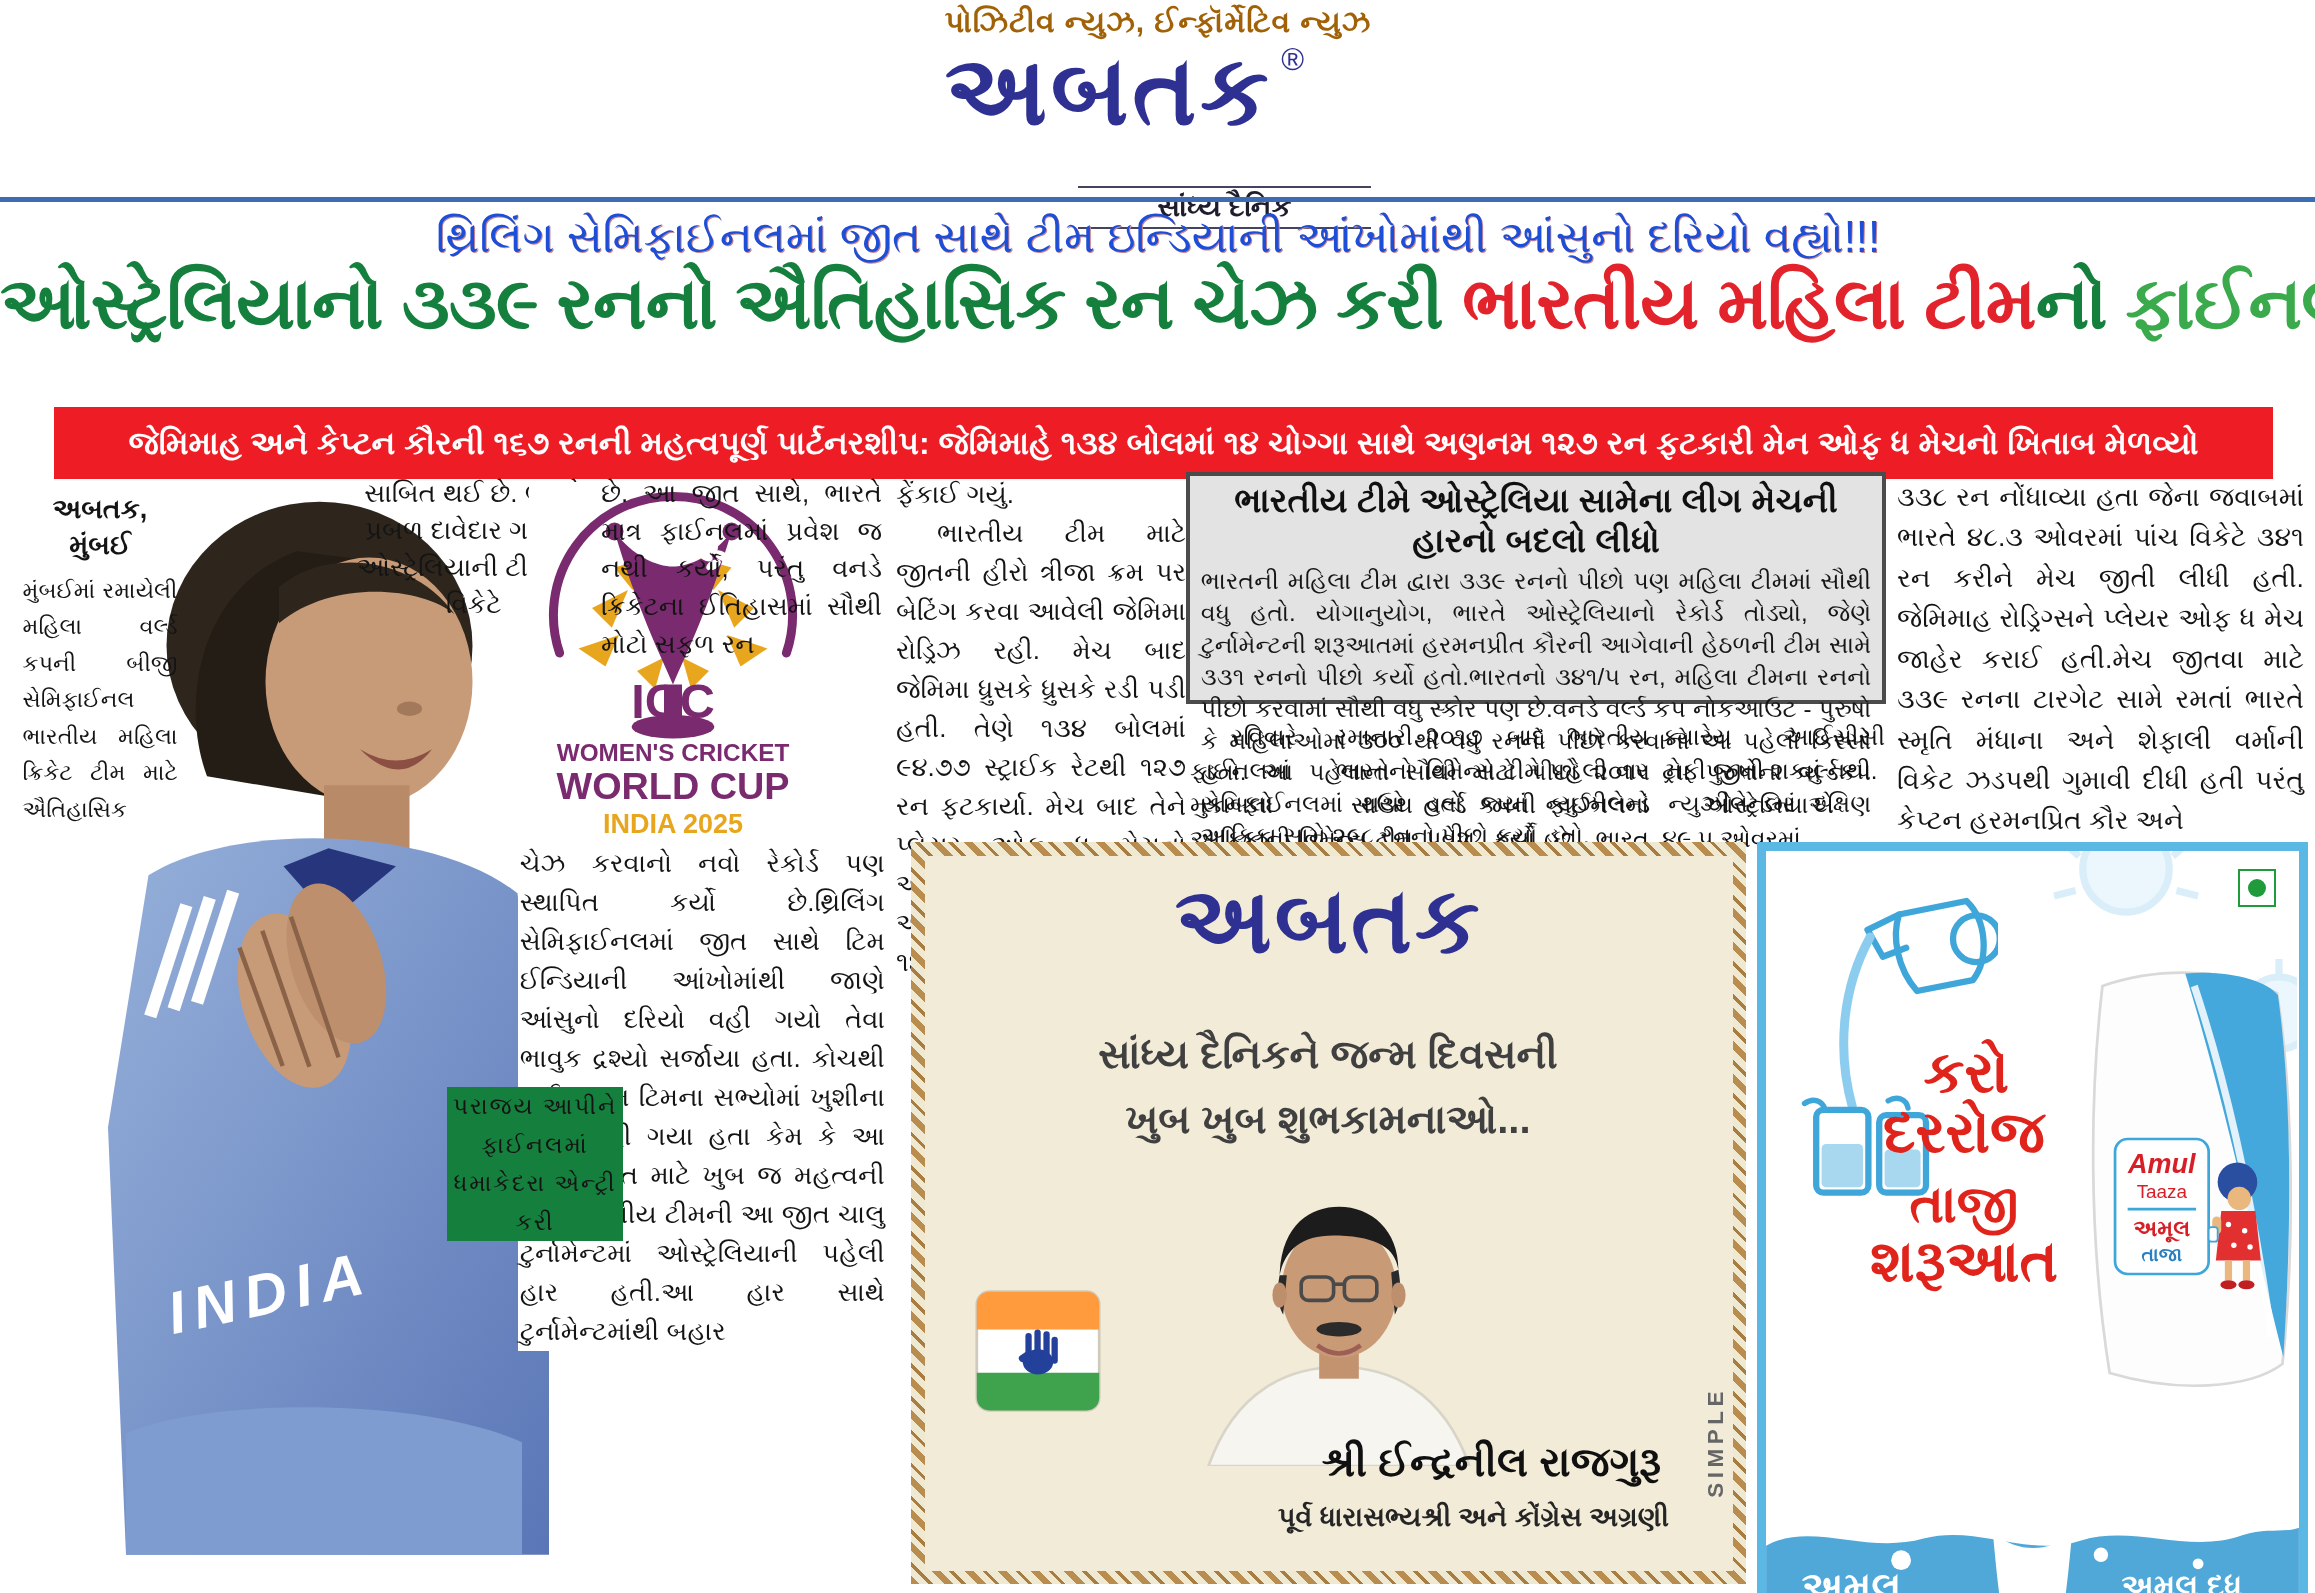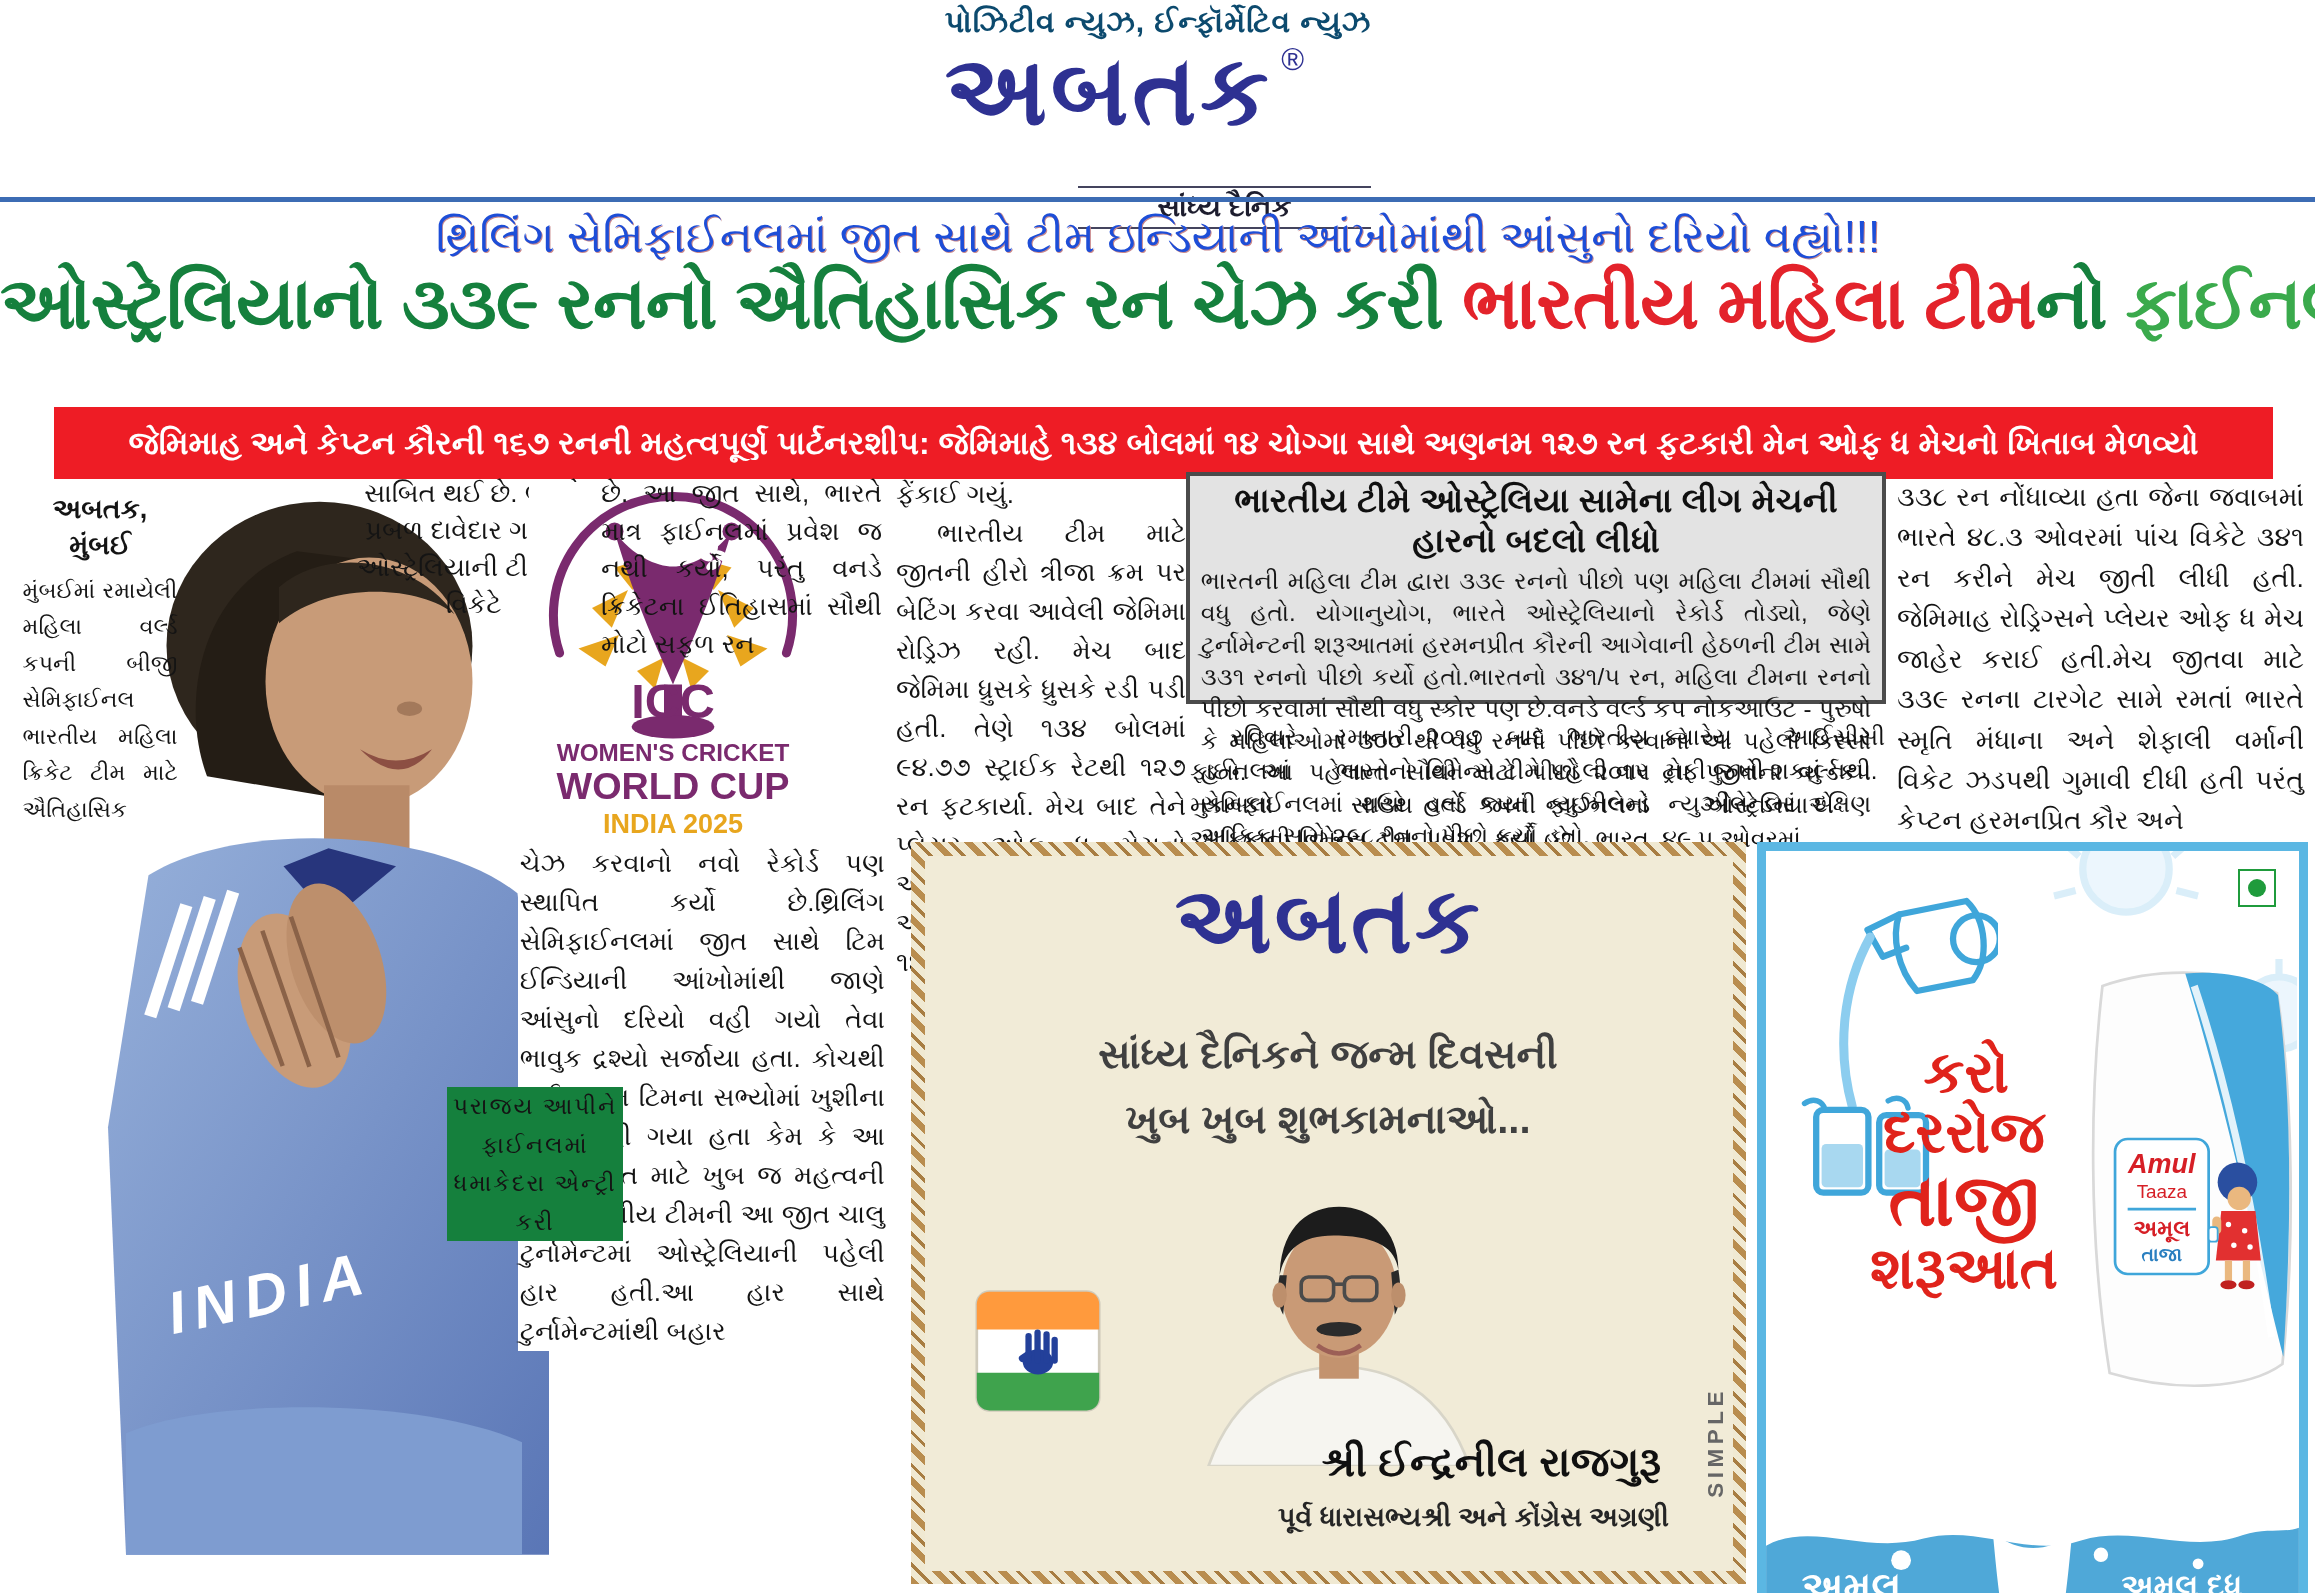--- a/index.html
+++ b/index.html
@@ -6,21 +6,21 @@
   #page{position:relative;width:2316px;height:1593px;background:#ffffff;overflow:hidden;
         font-family:"Liberation Sans","DejaVu Sans",sans-serif;color:#111;}
   .abs{position:absolute;}
   .nowrap{white-space:nowrap;}
   .center{text-align:center;}
   .just{text-align:justify;}
 
   
   .masthead{top:5.4px;left:0;right:0;display:flex;flex-direction:column;align-items:center;}
   .mast-inner{display:inline-block;position:relative;}
-  .mast-tagline{color:#0c4a6e;font-weight:bold;font-size:30px;letter-spacing:0.9px;text-align:left;}
+  .mast-tagline{color:#a16207;font-weight:bold;font-size:30px;letter-spacing:0.9px;text-align:left;}
   .mast-logo-row{display:flex;align-items:flex-start;}
   .mast-logo{color:#2e3192;font-weight:900;font-size:97px;line-height:1.05;letter-spacing:3.6px;}
   .mast-reg{color:#2e3192;font-size:31px;margin-left:9px;margin-top:1.8px;}
   .mast-sub{margin-left:auto;width:279px;border-top:2.7px solid #44445e;border-bottom:2.7px solid #44445e;
             padding:2.7px 7.2px;text-align:center;font-weight:bold;font-size:28px;color:#1d1d2e;margin-top:44px;}
 
   .blue-rule{top:197px;left:0;width:2316px;height:4.5px;background:#3c6cb4;}
 
   .subheadline{top:212px;left:0;right:0;font-size:44px;font-weight:normal;color:#1d4ed8;
                text-shadow:0.9px 0.9px 0 #c9888c;}
@@ -66,21 +66,21 @@
   
   .amul{left:1757px;top:842px;width:551px;height:846px;box-sizing:border-box;border:9px solid #5bb7e3;
         background:#ffffff;z-index:3;overflow:hidden;position:absolute;}
   .veg-mark{position:absolute;right:23.4px;top:18px;width:34px;height:34px;border:2.7px solid #1f9b3c;
             display:flex;align-items:center;justify-content:center;}
   .veg-dot{width:18px;height:18px;border-radius:50%;background:#1f9b3c;}
   .amul-slogan{position:absolute;left:22.5px;top:191px;width:351px;color:#e0231b;font-weight:900;
                line-height:1.04;text-align:center;}
   .amul-slogan .s1{font-size:58px;padding-left:135px;text-align:left;}
   .amul-slogan .s2{font-size:58px;}
-  .amul-slogan .s3{font-size:72px;}
+  .amul-slogan .s3{font-size:52px;margin-top:14px;}
   .amul-slogan .s4{font-size:58px;}
 
   .footer{right:12.6px;top:1536px;text-align:right;font-size:20px;color:#111;line-height:1.45;
           font-weight:500;}
 
   svg text{font-family:"Liberation Sans","DejaVu Sans",sans-serif;}
 </style>
 </head>
 <body>
 

